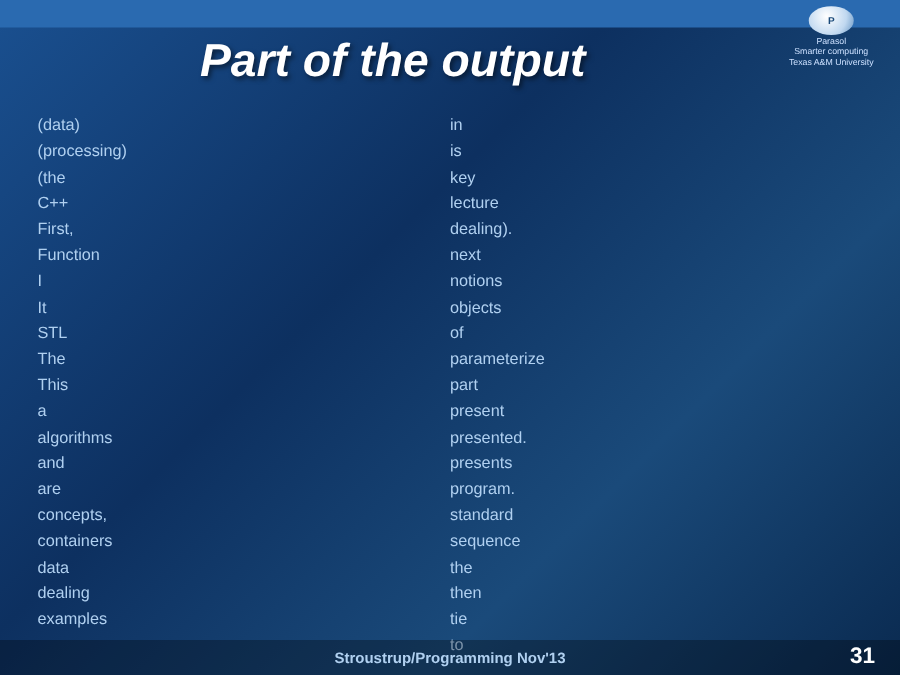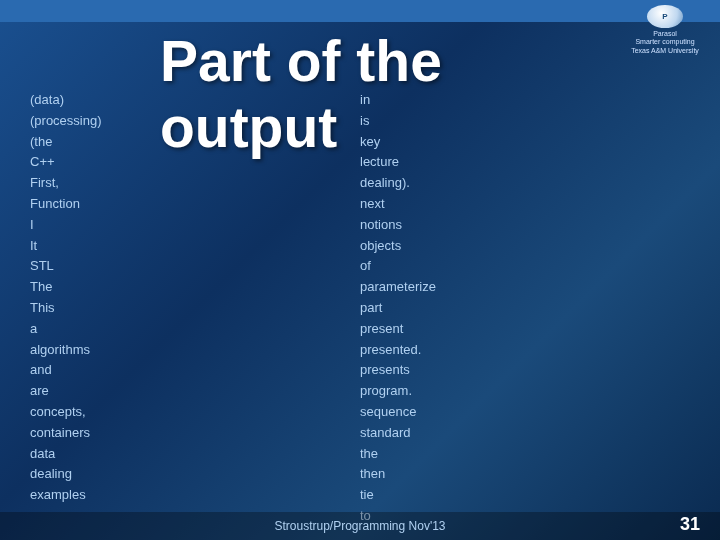--- a/index.html
+++ b/index.html
@@ -58,24 +58,25 @@
       font-size: 7px;
       text-align: center;
       margin-top: 2px;
       line-height: 1.2;
     }
     .main-title {
       position: absolute;
       top: 28px;
       left: 160px;
       right: 110px;
-      font-size: 57px;
+      font-size: 37px;
       font-weight: bold;
       color: #ffffff;
       text-shadow: 2px 2px 4px rgba(0,0,0,0.5);
+      font-style: italic;
     }
     .left-col {
       position: absolute;
       top: 90px;
       left: 30px;
       width: 130px;
       color: #b0d0f0;
       font-size: 13px;
       line-height: 1.6;
     }
@@ -91,20 +92,21 @@
     .bottom-bar {
       position: absolute;
       bottom: 0; left: 0; right: 0;
       height: 28px;
       background: rgba(0,0,0,0.3);
       display: flex;
       align-items: center;
       justify-content: center;
       color: #b0d0f0;
       font-size: 12px;
+      font-weight: bold;
     }
     .slide-number {
       position: absolute;
       bottom: 5px;
       right: 20px;
       color: #ffffff;
       font-size: 18px;
       font-weight: bold;
     }
   </style>
@@ -155,22 +157,22 @@
     <div>next</div>
     <div>notions</div>
     <div>objects</div>
     <div>of</div>
     <div>parameterize</div>
     <div>part</div>
     <div>present</div>
     <div>presented.</div>
     <div>presents</div>
     <div>program.</div>
+    <div>standard</div>
     <div>sequence</div>
-    <div>standard</div>
     <div>the</div>
     <div>then</div>
     <div>tie</div>
     <div>to</div>
   </div>
 
 <div class="bottom-bar">
   <span>Stroustrup/Programming Nov'13</span>
 </div>
 <div class="slide-number">31</div>

